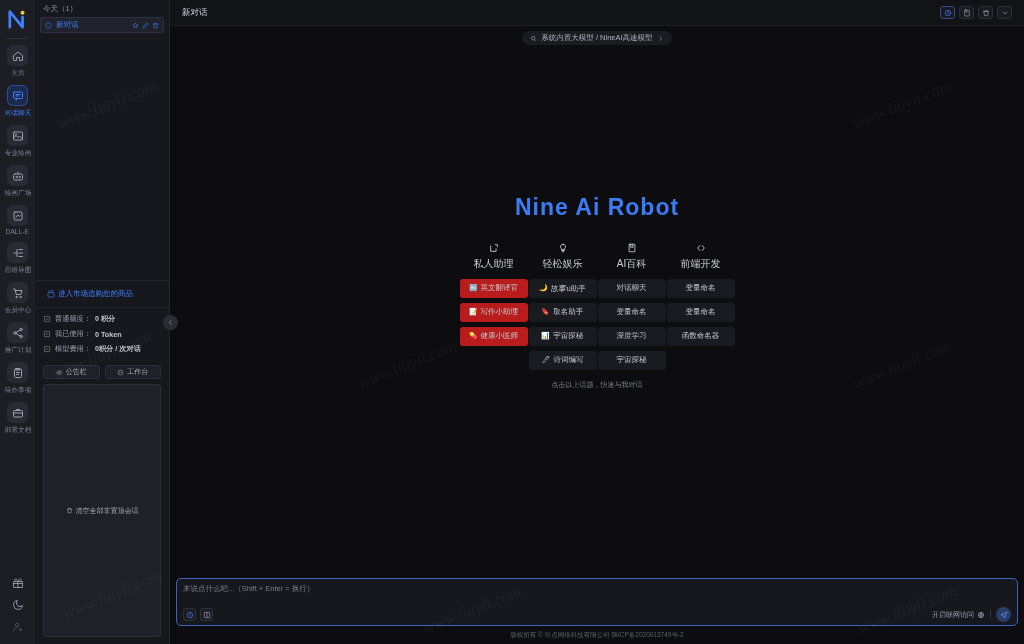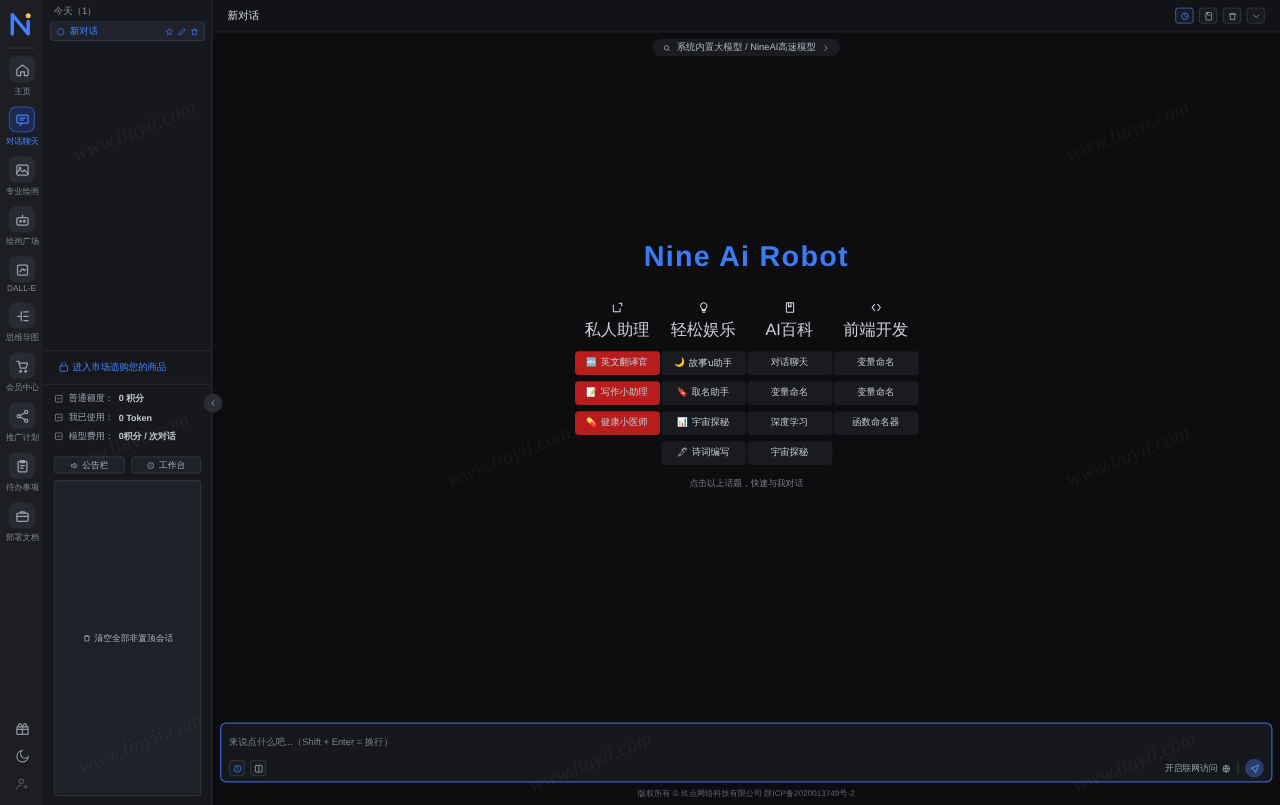--- a/index.html
+++ b/index.html
@@ -130,37 +130,37 @@
   .model-pill svg { width: 7px; height: 7px; }
 
   .hero { flex: 1; display: flex; flex-direction: column; align-items: center; justify-content: center; margin-top: -40px;}
   .hero-title {
     font-size: 23px; font-weight: bold; color: #3b7cf6; letter-spacing: 1px;
     margin-bottom: 22px;
   }
   .cats { display: grid; grid-template-columns: repeat(4, 68px); gap: 0 1px; margin-bottom: 8px;}
   .cat { display: flex; flex-direction: column; align-items: center; gap: 4px; }
   .cat svg { width: 10px; height: 10px; color: #d3d7dd; }
-  .cat-lbl { font-size: 13px; color: #c9cdd4; }
+  .cat-lbl { font-size: 10px; color: #c9cdd4; }
   .grid { display: grid; grid-template-columns: repeat(4, 68px); gap: 5px 1px; }
   .cell {
     height: 19px; border-radius: 3px; display: flex; align-items: center;
     justify-content: center; gap: 3px; font-size: 7.5px; color: #c3c7ce;
     cursor: pointer; background: #191b20; width: 68px;
   }
   .cell.empty { background: transparent; cursor: default; }
   .cell.hl { background: #b91c1c; }
   .cell .em { font-size: 7px; }
   .hero-hint { font-size: 7px; color: #797e88; margin-top: 10px; }
 
   
   .composer-wrap { padding: 0 6px 2px; }
   .composer {
     border: 1px solid #3b62c4; border-radius: 5px; background: #16181e;
-    height: 48px; display: flex; flex-direction: column; padding: 10px 6px 3px;
+    height: 48px; display: flex; flex-direction: column; padding: 5px 6px 3px;
   }
   .ph { font-size: 7.5px; color: #7a7f89; flex: 1; }
   .comp-bottom { display: flex; align-items: center; }
   .comp-icons { display: flex; gap: 4px; }
   .ci {
     width: 13px; height: 13px; border: 1px solid #2e3139; border-radius: 3px;
     background: #1b1d23; display:flex; align-items:center; justify-content:center;
     color: #9aa0ab; cursor:pointer;
   }
   .ci svg { width: 8px; height: 8px; }

